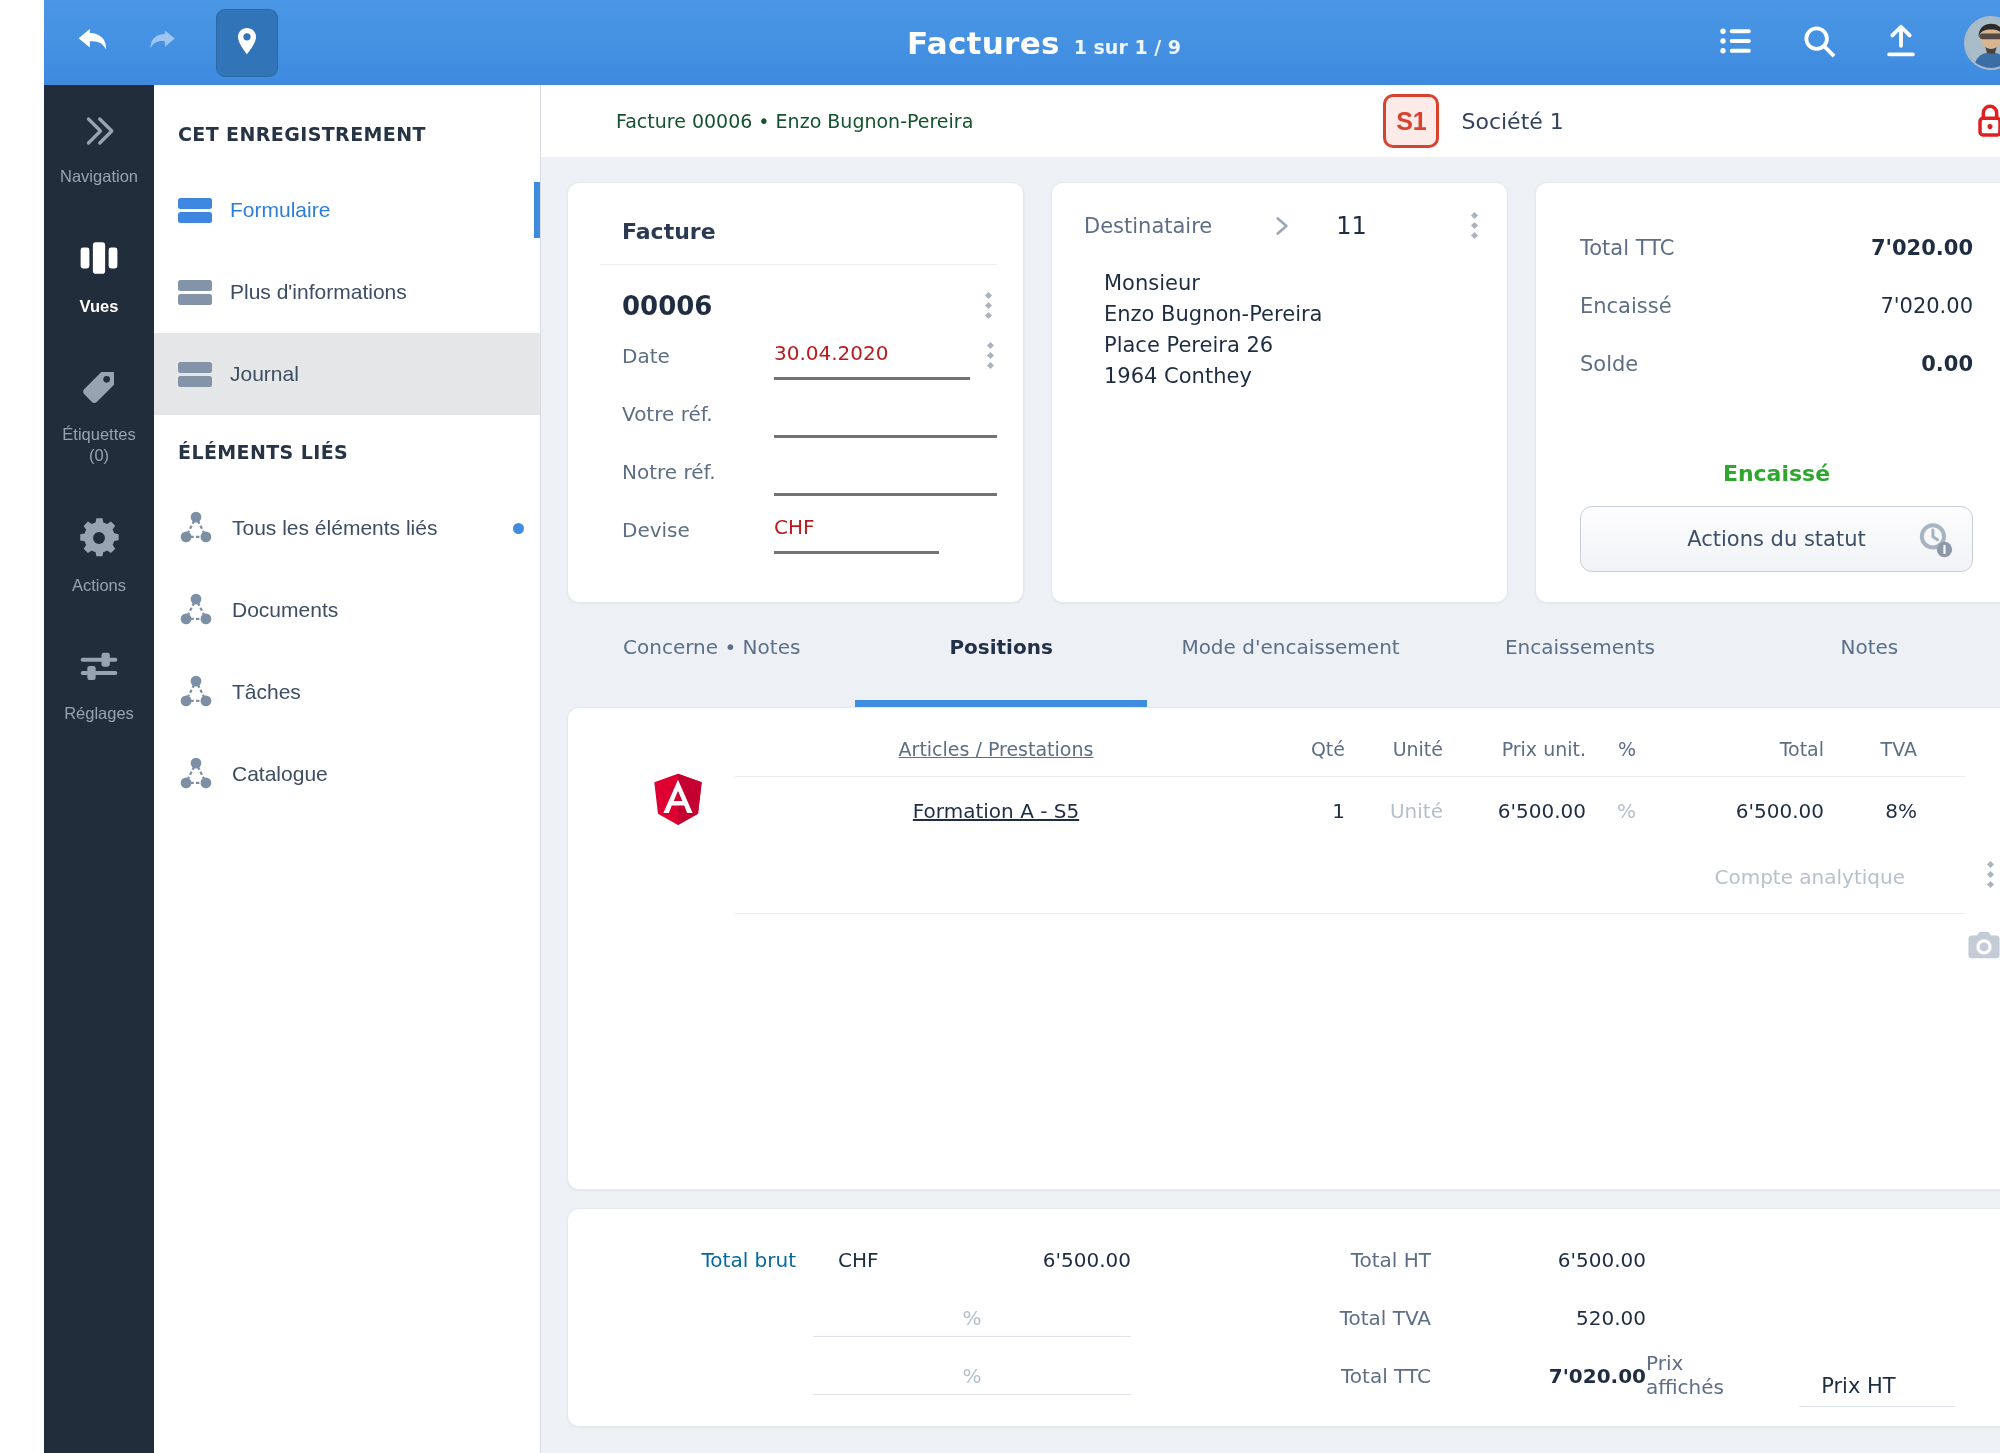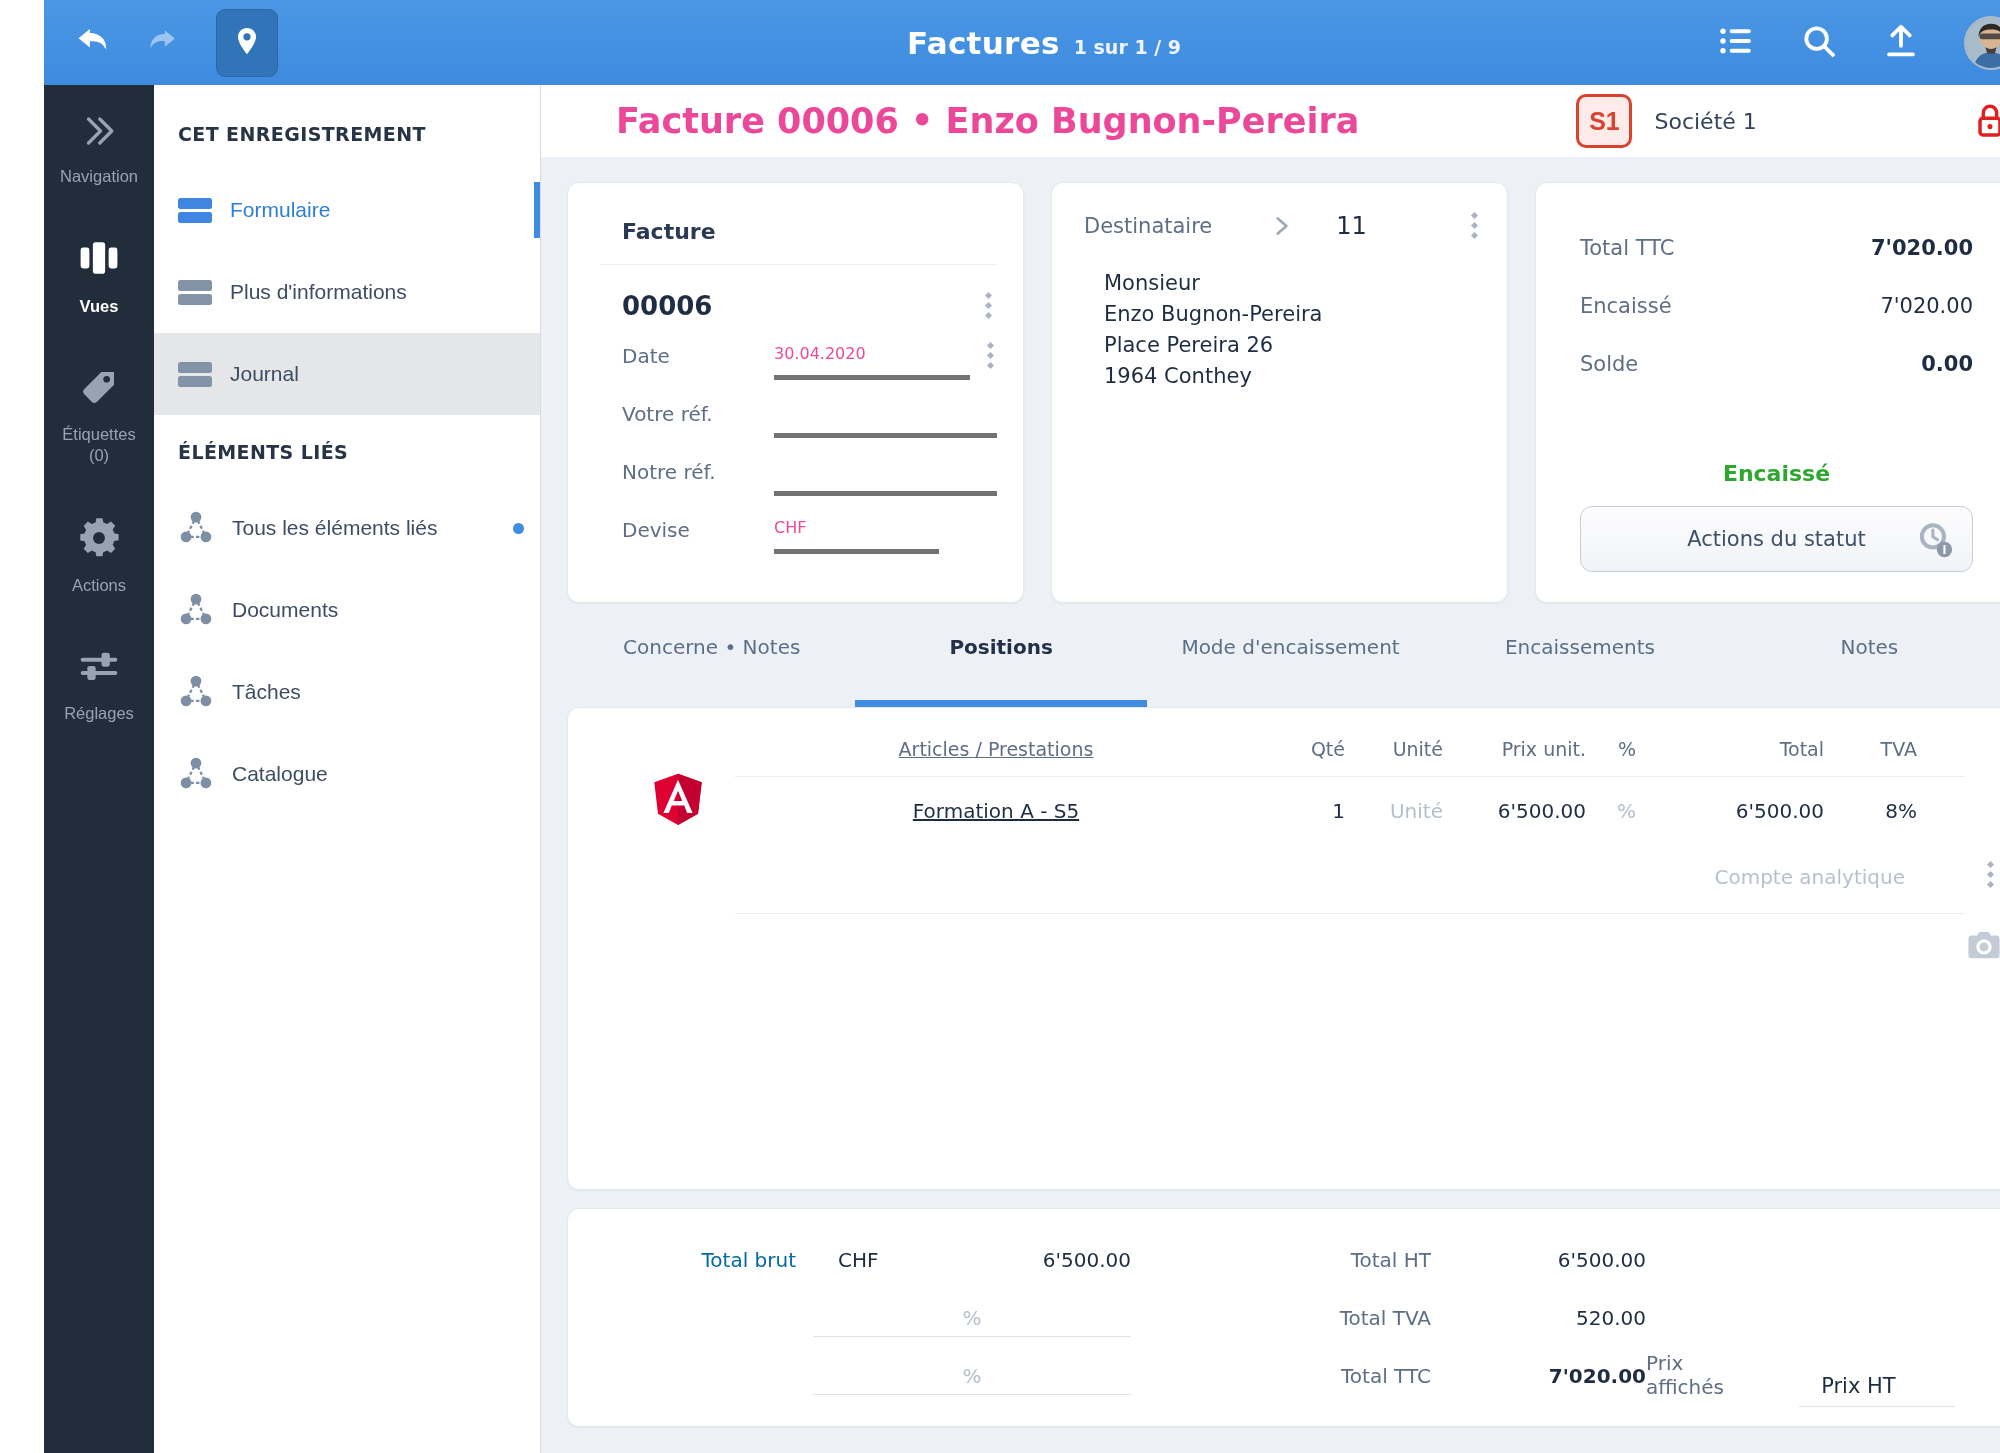--- a/index.html
+++ b/index.html
@@ -45,21 +45,21 @@
   .form-ico { display:flex; flex-direction:column; gap:3px; }
   .form-ico span { width:34px; height:11px; border-radius:2.5px; background:#8494a8; display:block; }
   .form-ico.blue span { background:#3e86e0; }
   .panel-section-gap { height:26px; }
   .dot-badge { width:11px; height:11px; border-radius:50%; background:#3f8ce0; margin-left:auto; margin-right:16px; }
 
   
   .main { flex:1; display:flex; flex-direction:column; min-width:0; }
   .page-header { height:72px; flex:0 0 72px; background:#fff; display:flex; align-items:center;
     padding:0 38px 0 75px; }
-  .page-title { font-size:35px; font-weight:700; color:#ec4899; }
+  .page-title { font-size:19px; font-weight:400; color:#14532d; }
   .company-badge { margin-left:auto; width:56px; height:54px; border-radius:10px; border:3px solid #d9432e;
     background:#fcebe8; color:#d9432e; font-size:25px; font-weight:700; display:flex; align-items:center;
     justify-content:center; cursor:pointer; }
   .company-name { font-size:22px; color:#34435c; margin-left:22px; }
   .lock { margin-left:auto; color:#e01f1f; display:flex; }
 
   .content { flex:1; padding:25px 30px 0 26px; }
 
   
   .cards-row { display:flex; gap:27px; height:421px; }
@@ -68,21 +68,21 @@
   .card1 h2 { font-size:22px; font-weight:700; color:#2b3a52; margin:8px 0 0 22px; }
   .card1 hr { border:none; border-top:1px solid #eceff2; margin:20px 0 24px; }
   .num-row { display:flex; align-items:center; margin-left:22px; }
   .inv-number { font-size:26px; font-weight:700; color:#1f2d43; }
   .kebab { display:flex; flex-direction:column; gap:5px; background:none; border:none; cursor:pointer; padding:4px; }
   .kebab i { width:5px; height:5px; background:#aab3bf; transform:rotate(45deg); display:block; }
   .num-row .kebab { margin-left:auto; margin-right:2px; }
   .f-row { display:flex; align-items:flex-end; margin:0 0 0 22px; height:58px; }
   .f-row:first-of-type { margin-top:14px; }
   .f-label { width:152px; font-size:20px; color:#5d6e85; padding-bottom:12px; }
-  .f-line { flex:1; border-bottom:5px solid #737373; padding-bottom:12px; font-size:16px; color:#ec4899; min-height:34px; }
+  .f-line { flex:1; border-bottom:3px solid #737373; padding-bottom:12px; font-size:20px; color:#b91c1c; min-height:34px; }
   .f-row .kebab { margin-left:14px; margin-bottom:8px; }
   .f-short { margin-right:58px; }
 
   .card2 { flex:1.01; padding:26px 26px 0 32px; }
   .dest-head { display:flex; align-items:center;gap:12px; }
   .dest-label { font-size:21px; color:#5d6e85; }
   .dest-chevron { color:#9aa7b6; margin-left:44px; display:flex; }
   .dest-num { font-size:24px; color:#1f2d43; margin-left:30px; }
   .dest-head .kebab { margin-left:auto; }
   .address { margin:26px 0 0 20px; font-size:21px; color:#1f2d43; line-height:31px; }

